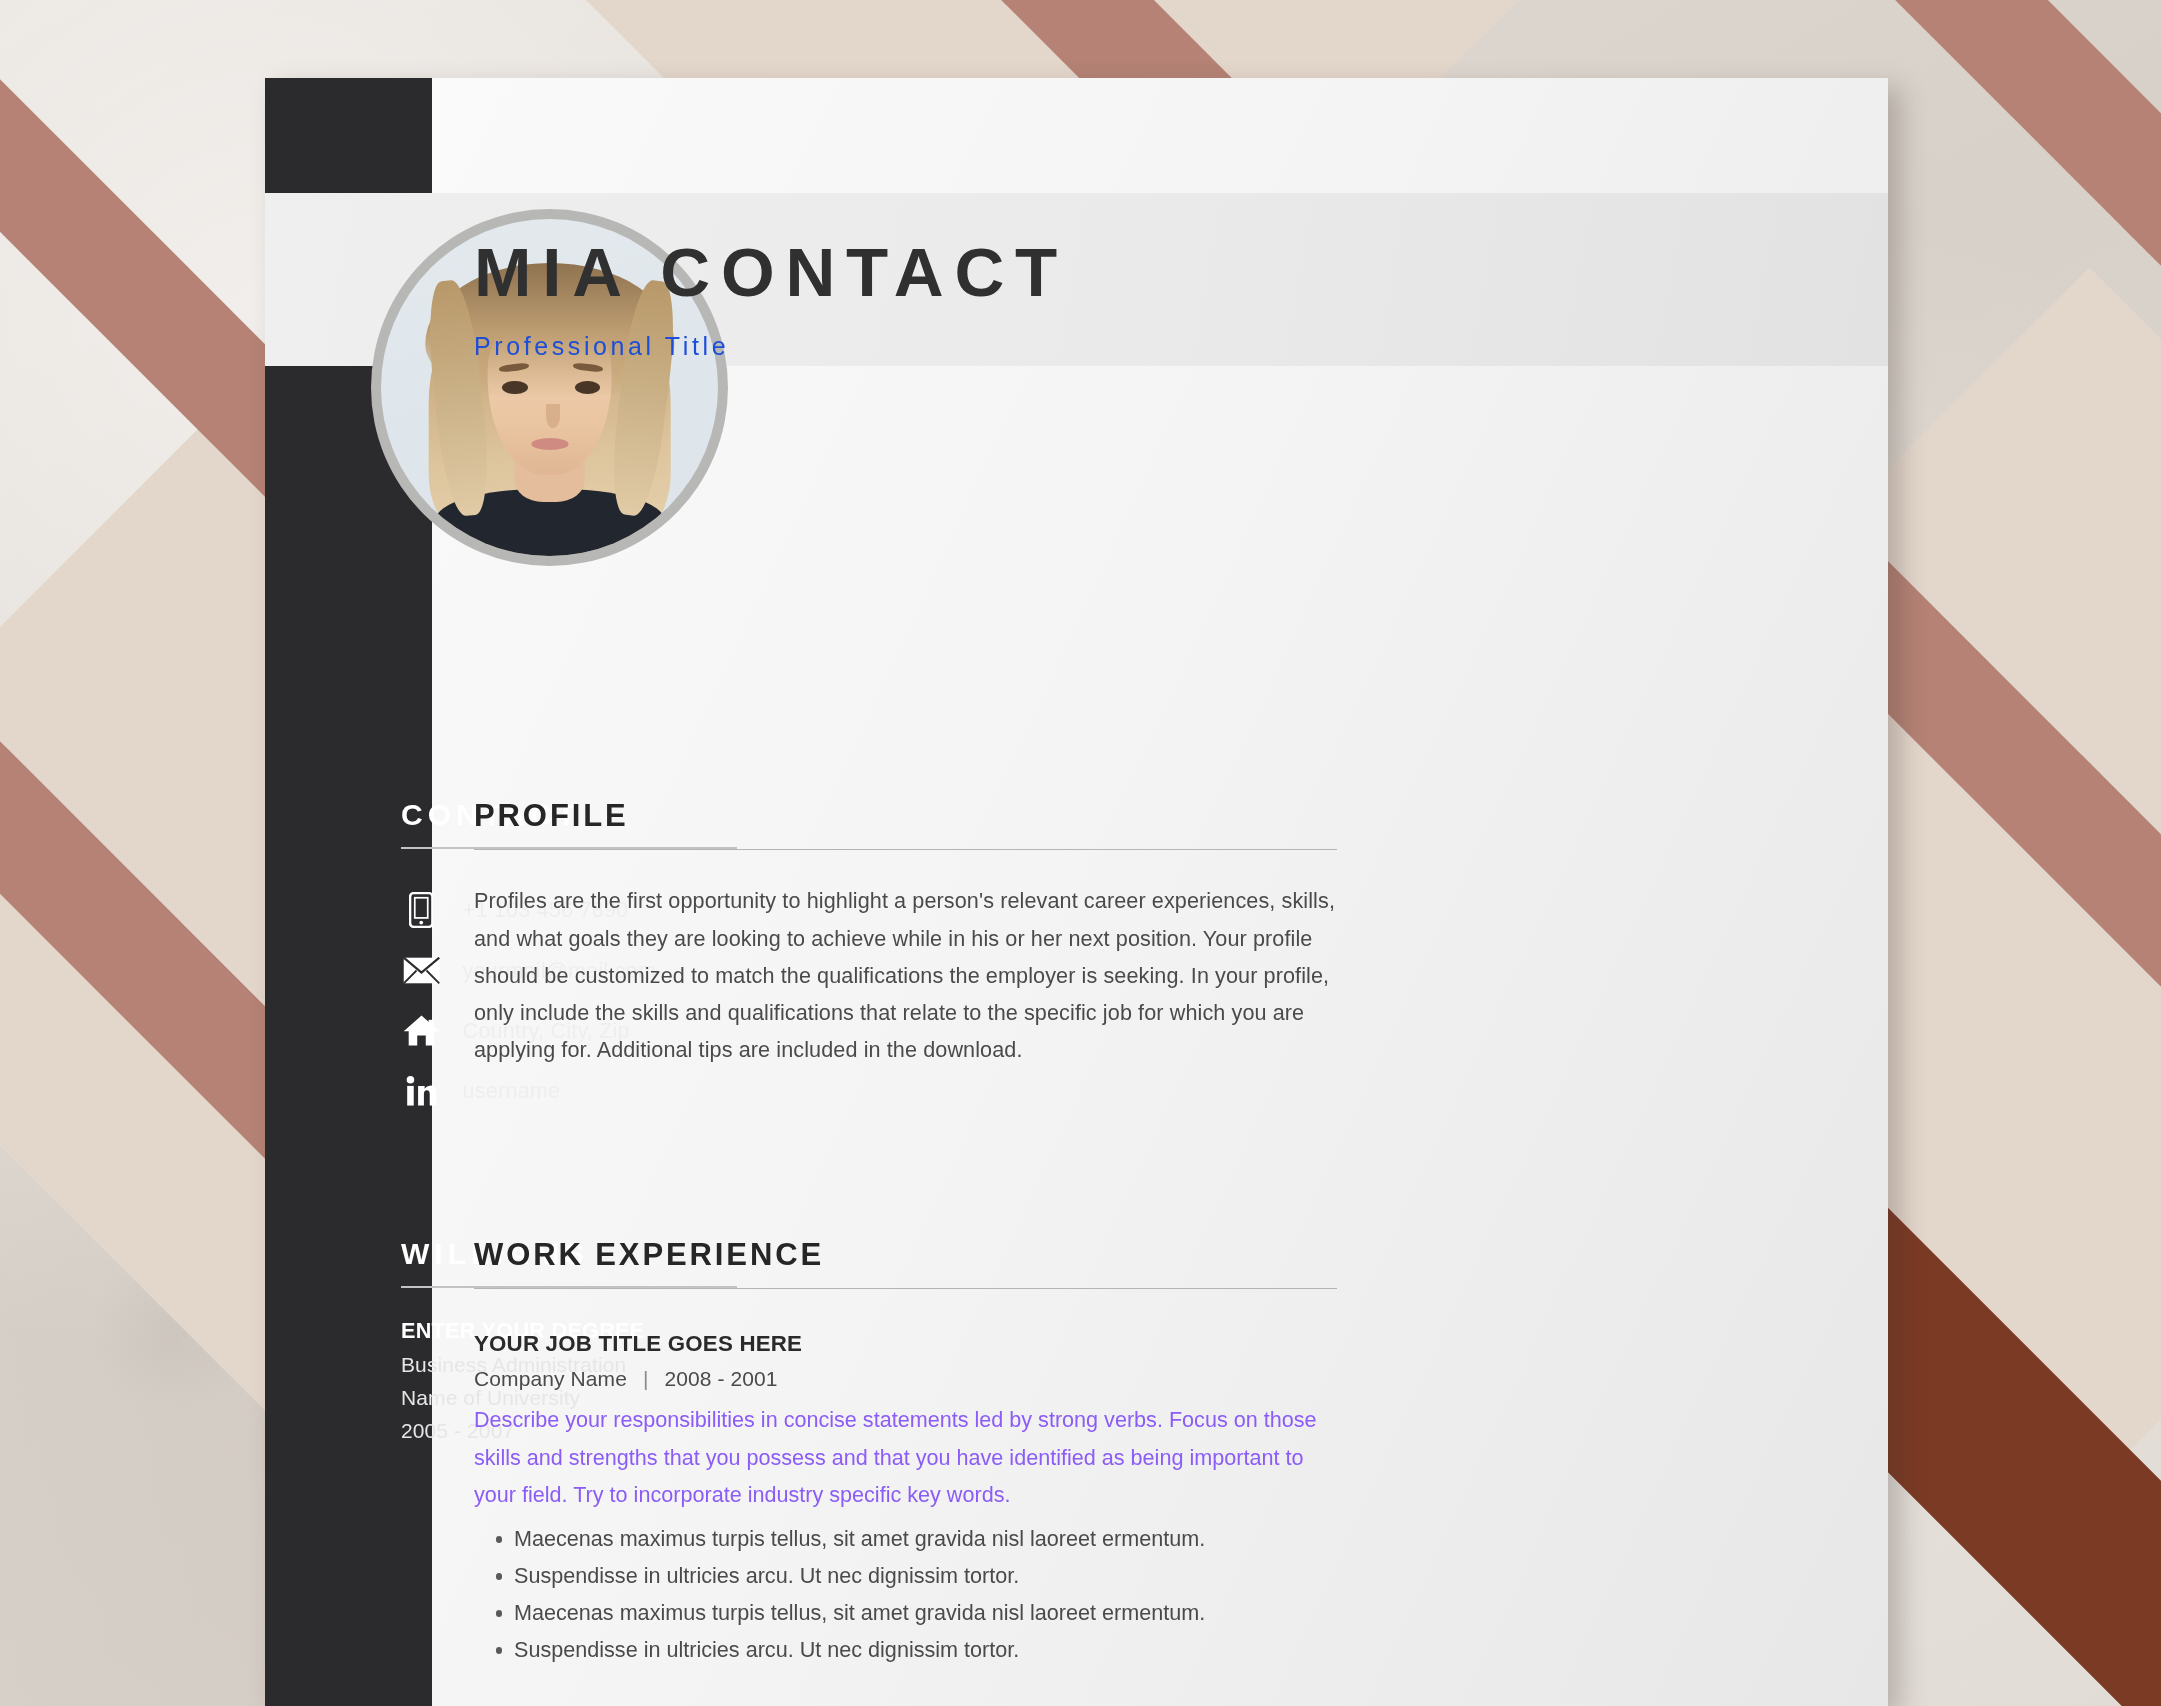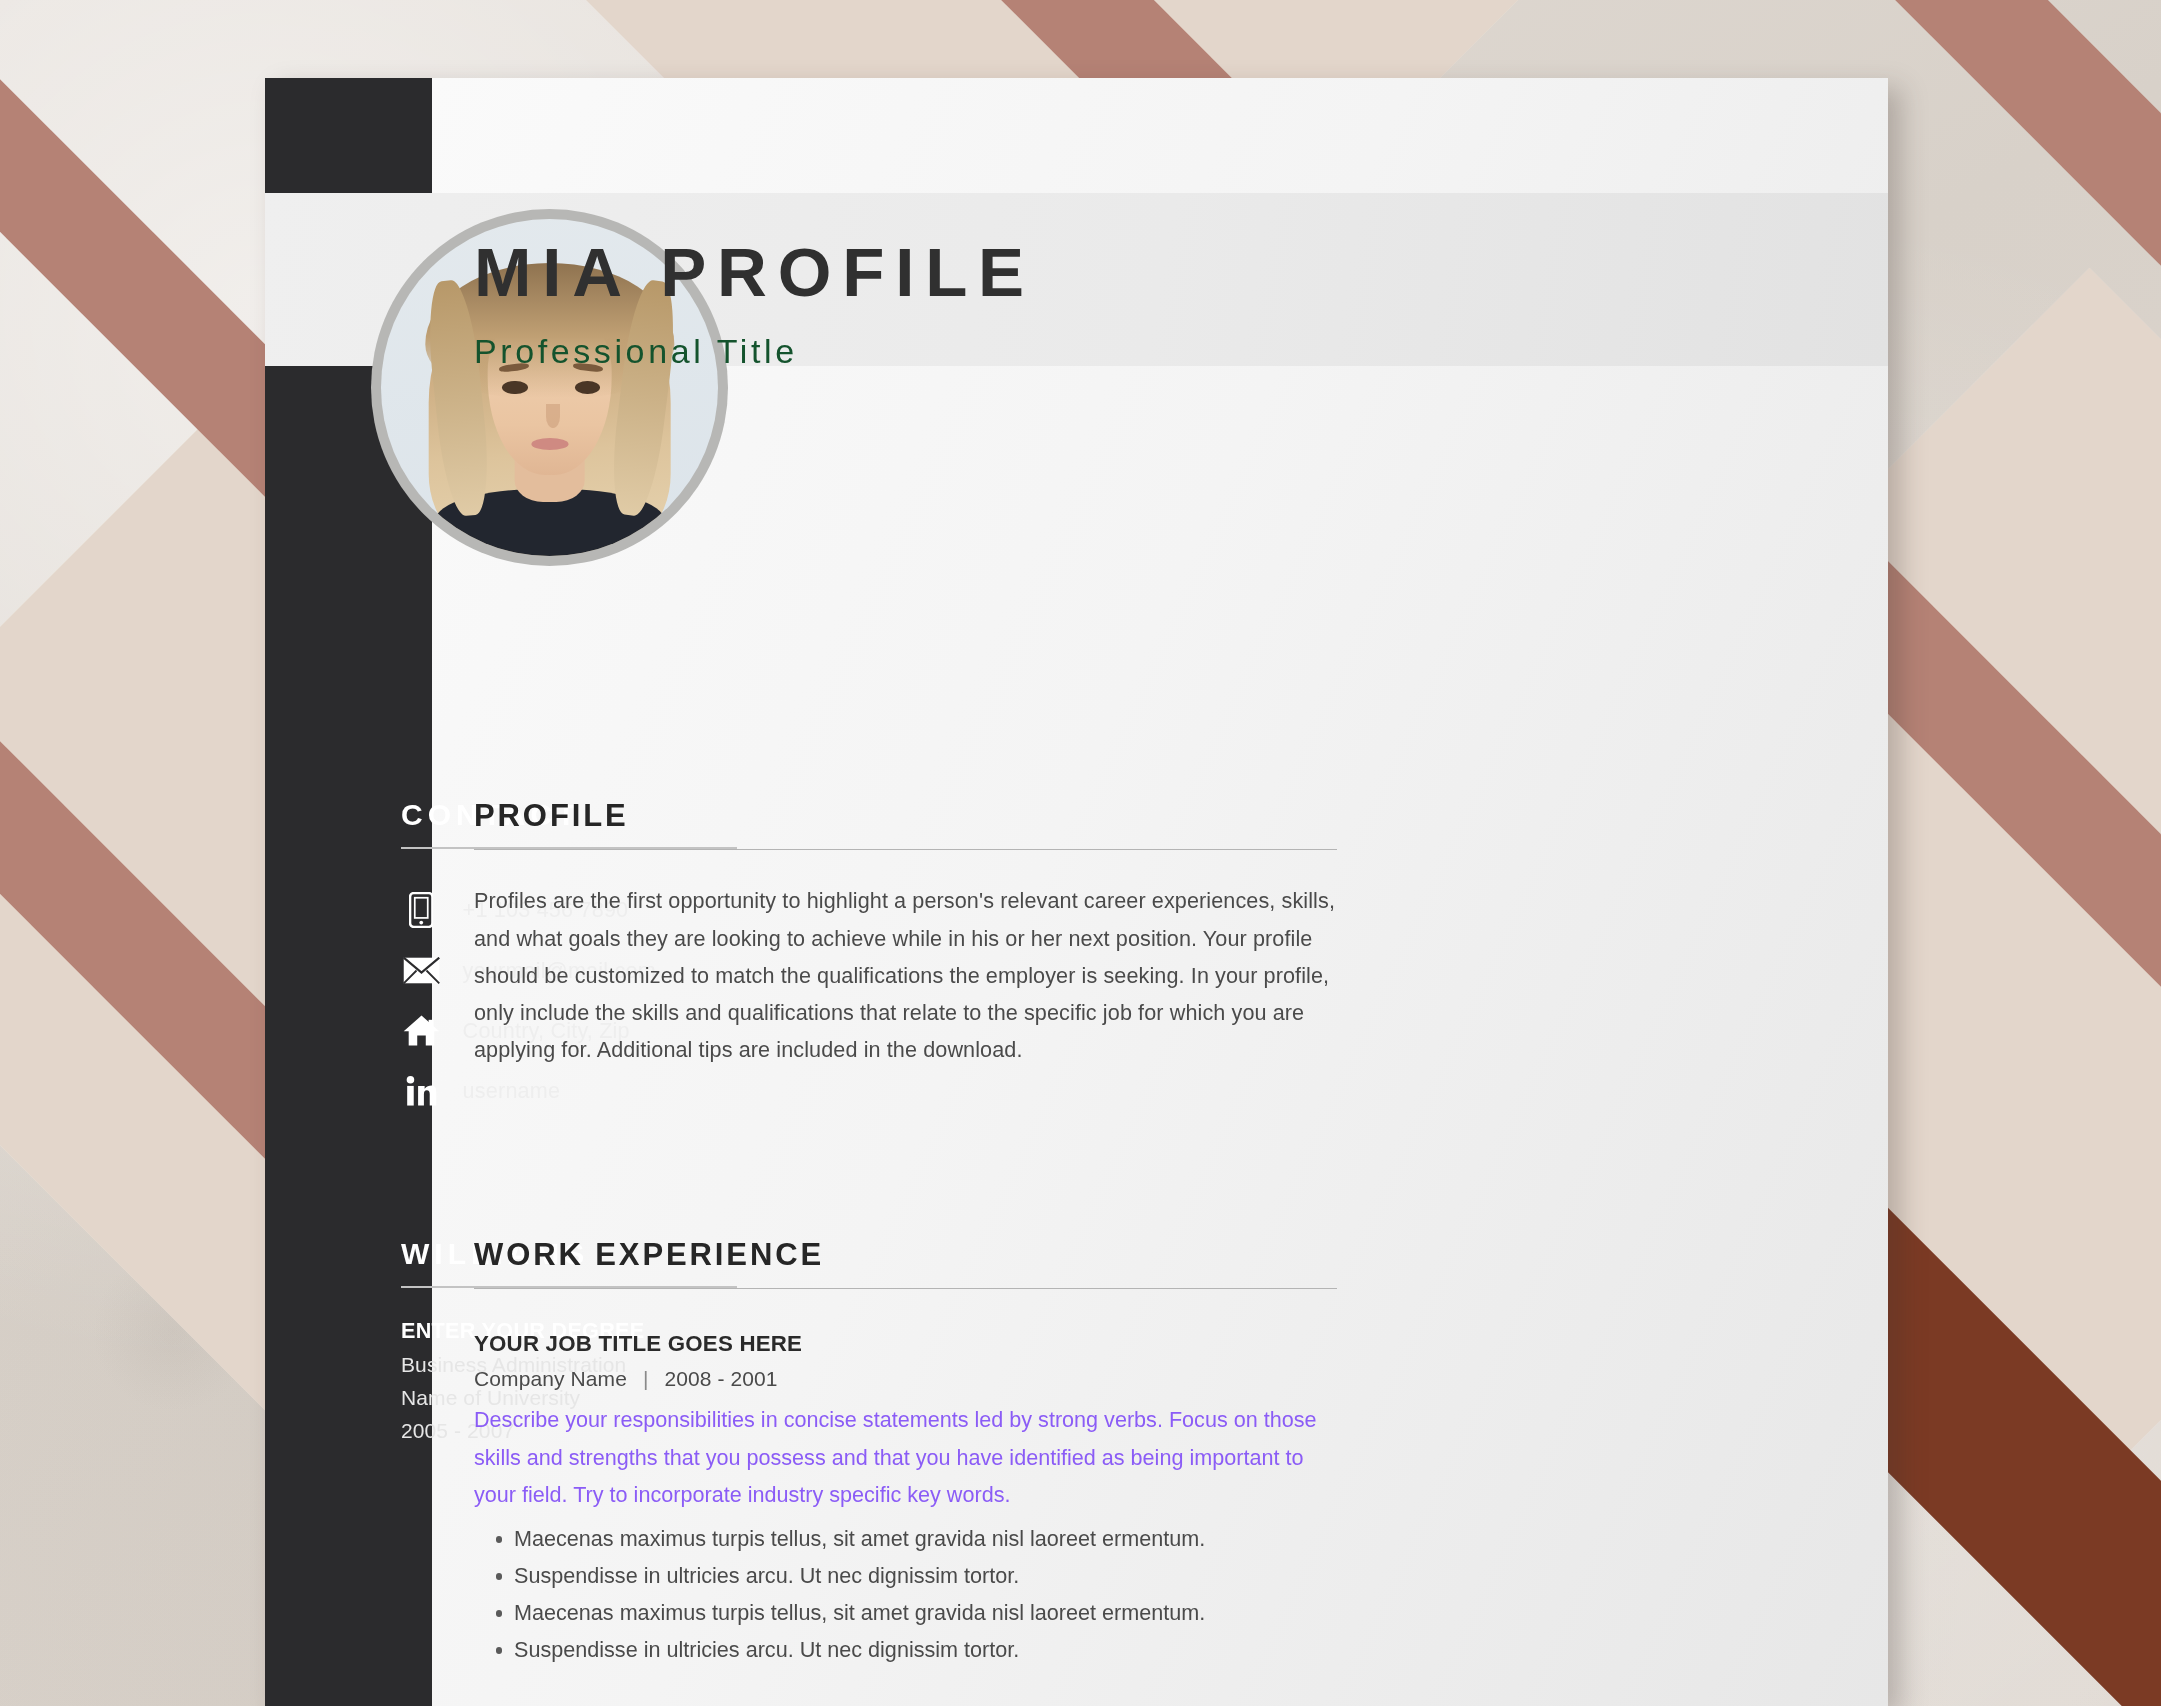--- a/index.html
+++ b/index.html
@@ -234,22 +234,22 @@
     width:6.5px; height:6.5px; border-radius:50%; background:#5a5a5a;
   }
 
   
   #name-block { position:absolute; left:209px; top:160px; width:1153px; }
   #full-name {
     color:#303030; font-size:69px; font-weight:bold;
     letter-spacing:10.8px; line-height:1;
   }
   #job-subtitle {
-    margin-top:24.5px; color:#14532d;
-    font-size:34px; font-weight:300; letter-spacing:3.6px;
+    margin-top:24.5px; color:#1d4ed8;
+    font-size:25px; font-weight:300; letter-spacing:3.6px;
   }
 </style>
 </head>
 <body>
 
 <div id="bg">
   <div class="bg-plaster"></div>
   <div class="terrazzo" id="tz-top"></div>
   <div class="terrazzo" id="tz-left"></div>
   <div class="terrazzo" id="tz-right"></div>
@@ -279,21 +279,21 @@
       <div class="ph-brow l"></div>
       <div class="ph-brow r"></div>
       <div class="ph-eye l"></div>
       <div class="ph-eye r"></div>
       <div class="ph-nose"></div>
       <div class="ph-mouth"></div>
     </div>
   </div>
 
   <div id="name-block">
-    <div id="full-name">MIA PROFILE</div>
+    <div id="full-name">MIA CONTACT</div>
     <div id="job-subtitle">Professional Title</div>
   </div>
 
   <div class="side-sec" style="top:722px;">
     <div class="side-h">CONTACT</div>
     <div class="side-rule"></div>
 
     <div class="contact-list">
 
       <div class="contact-row">

